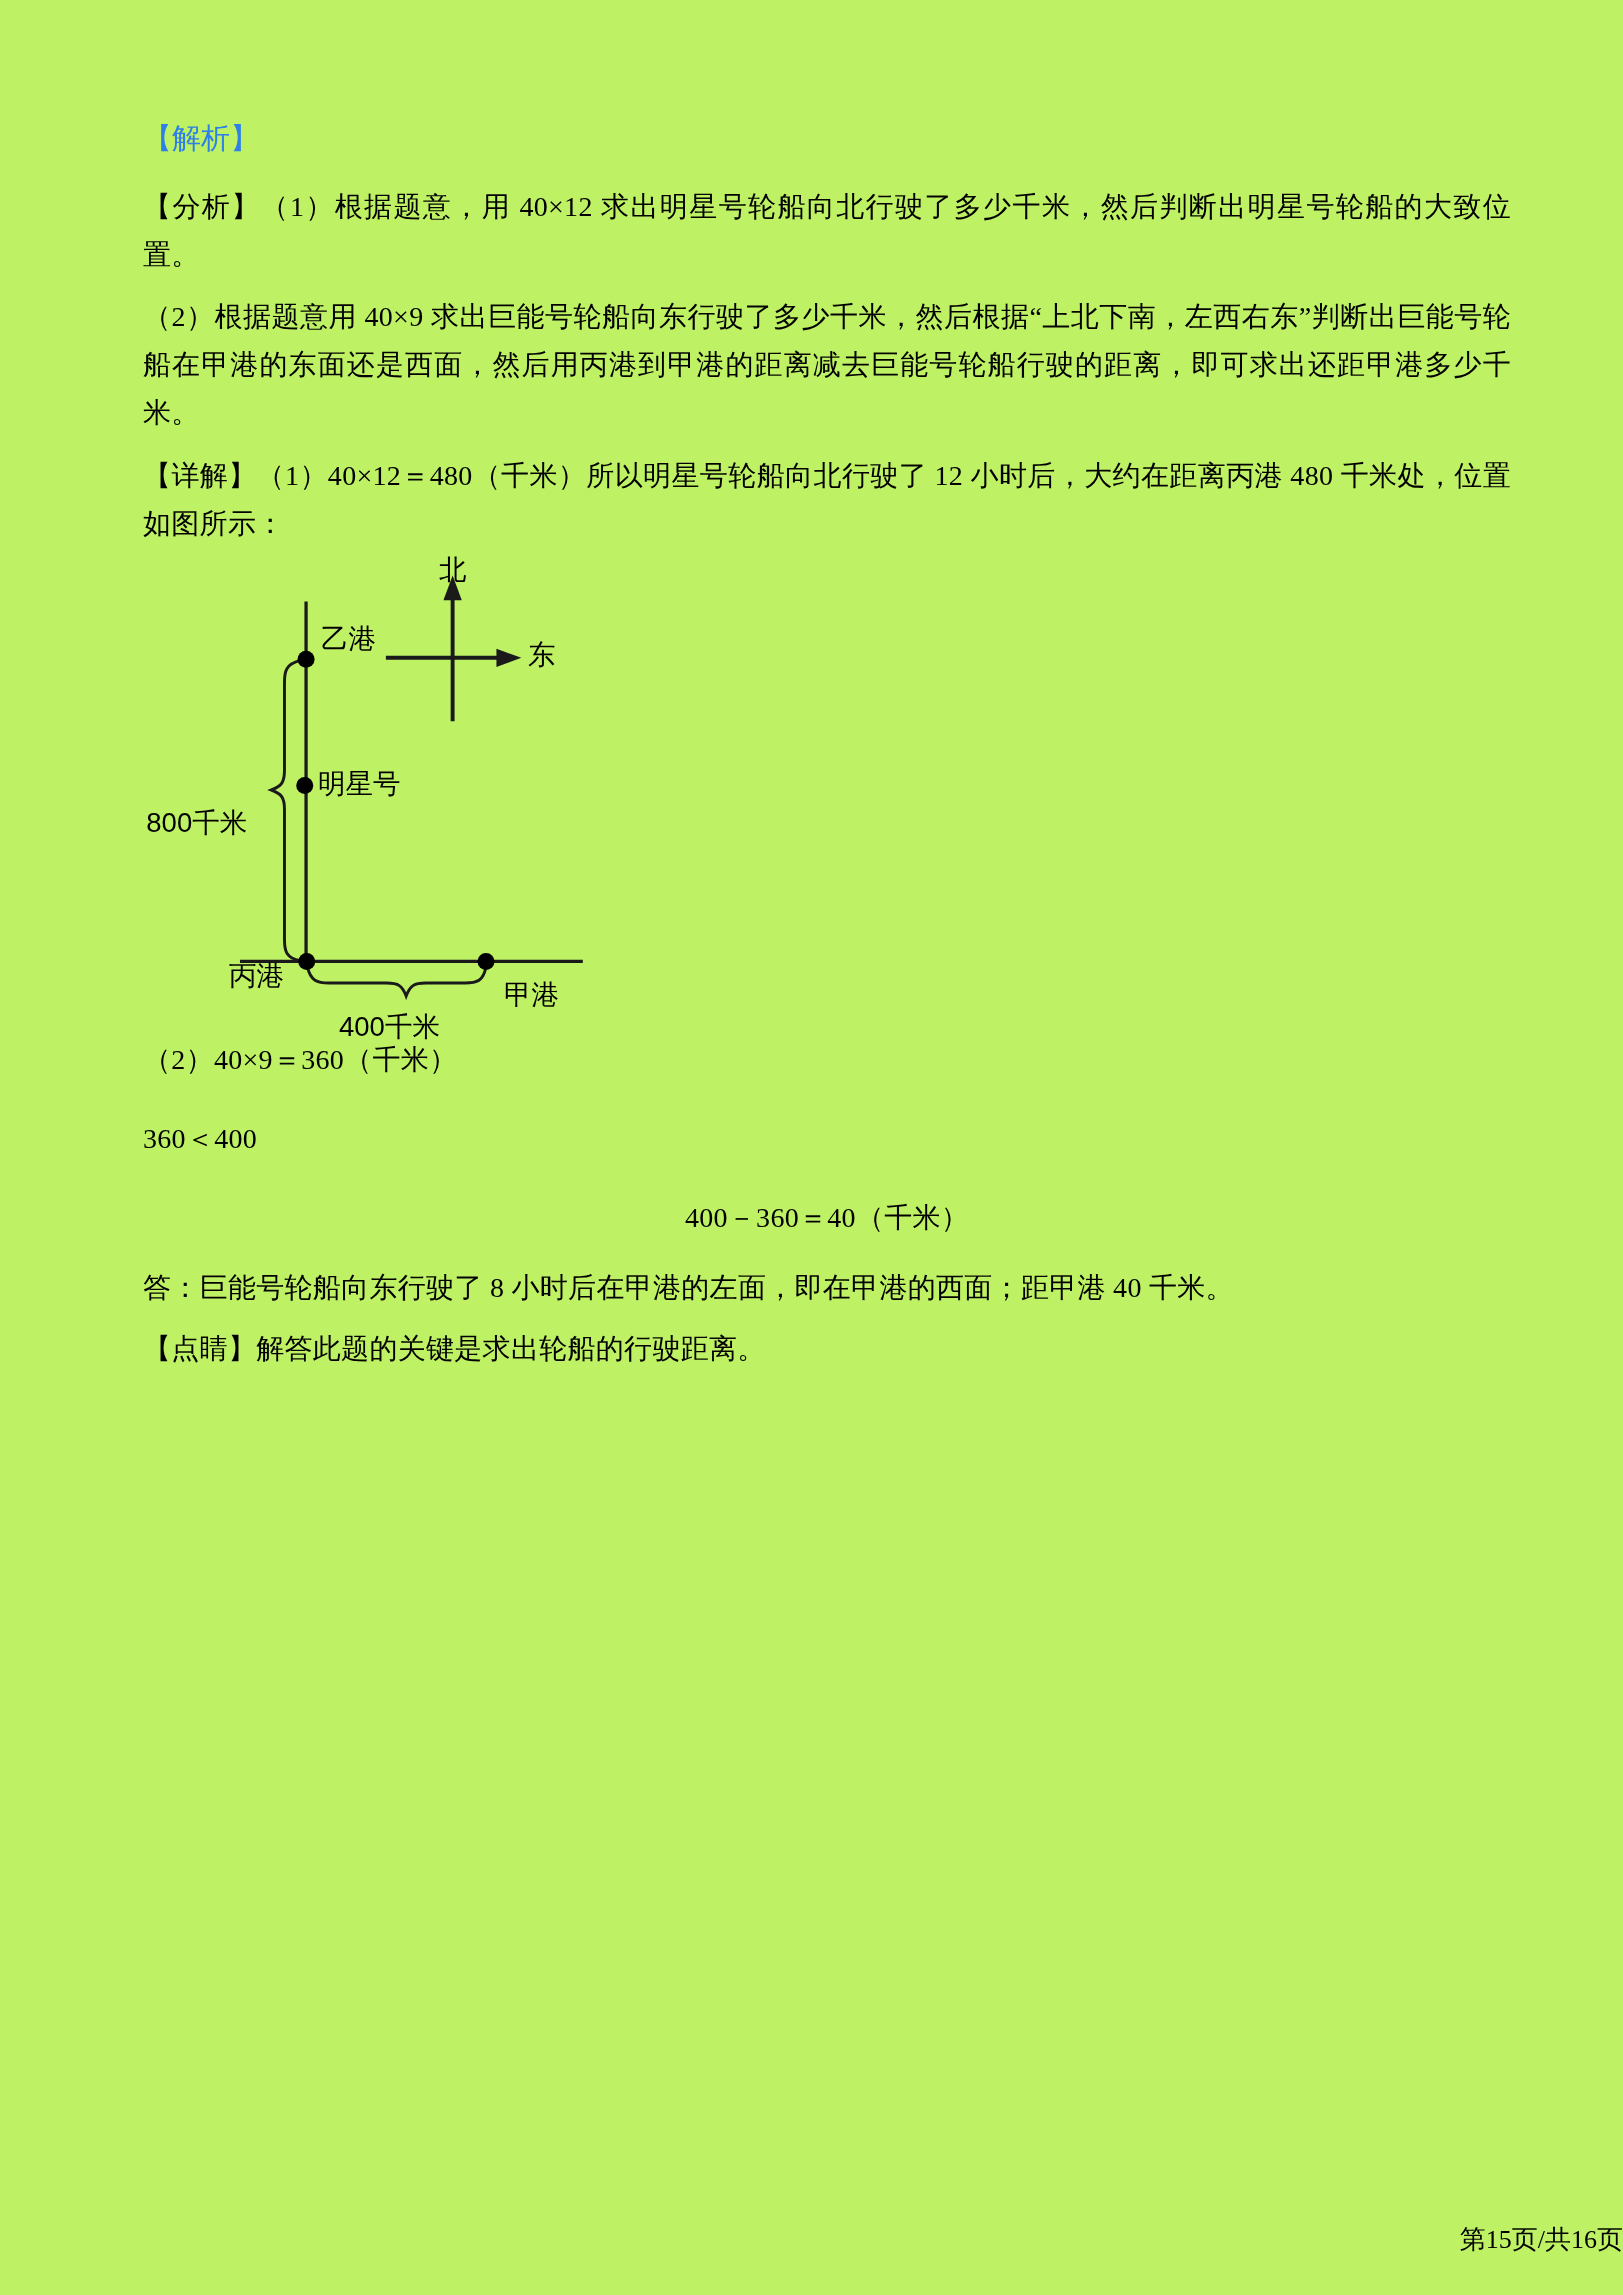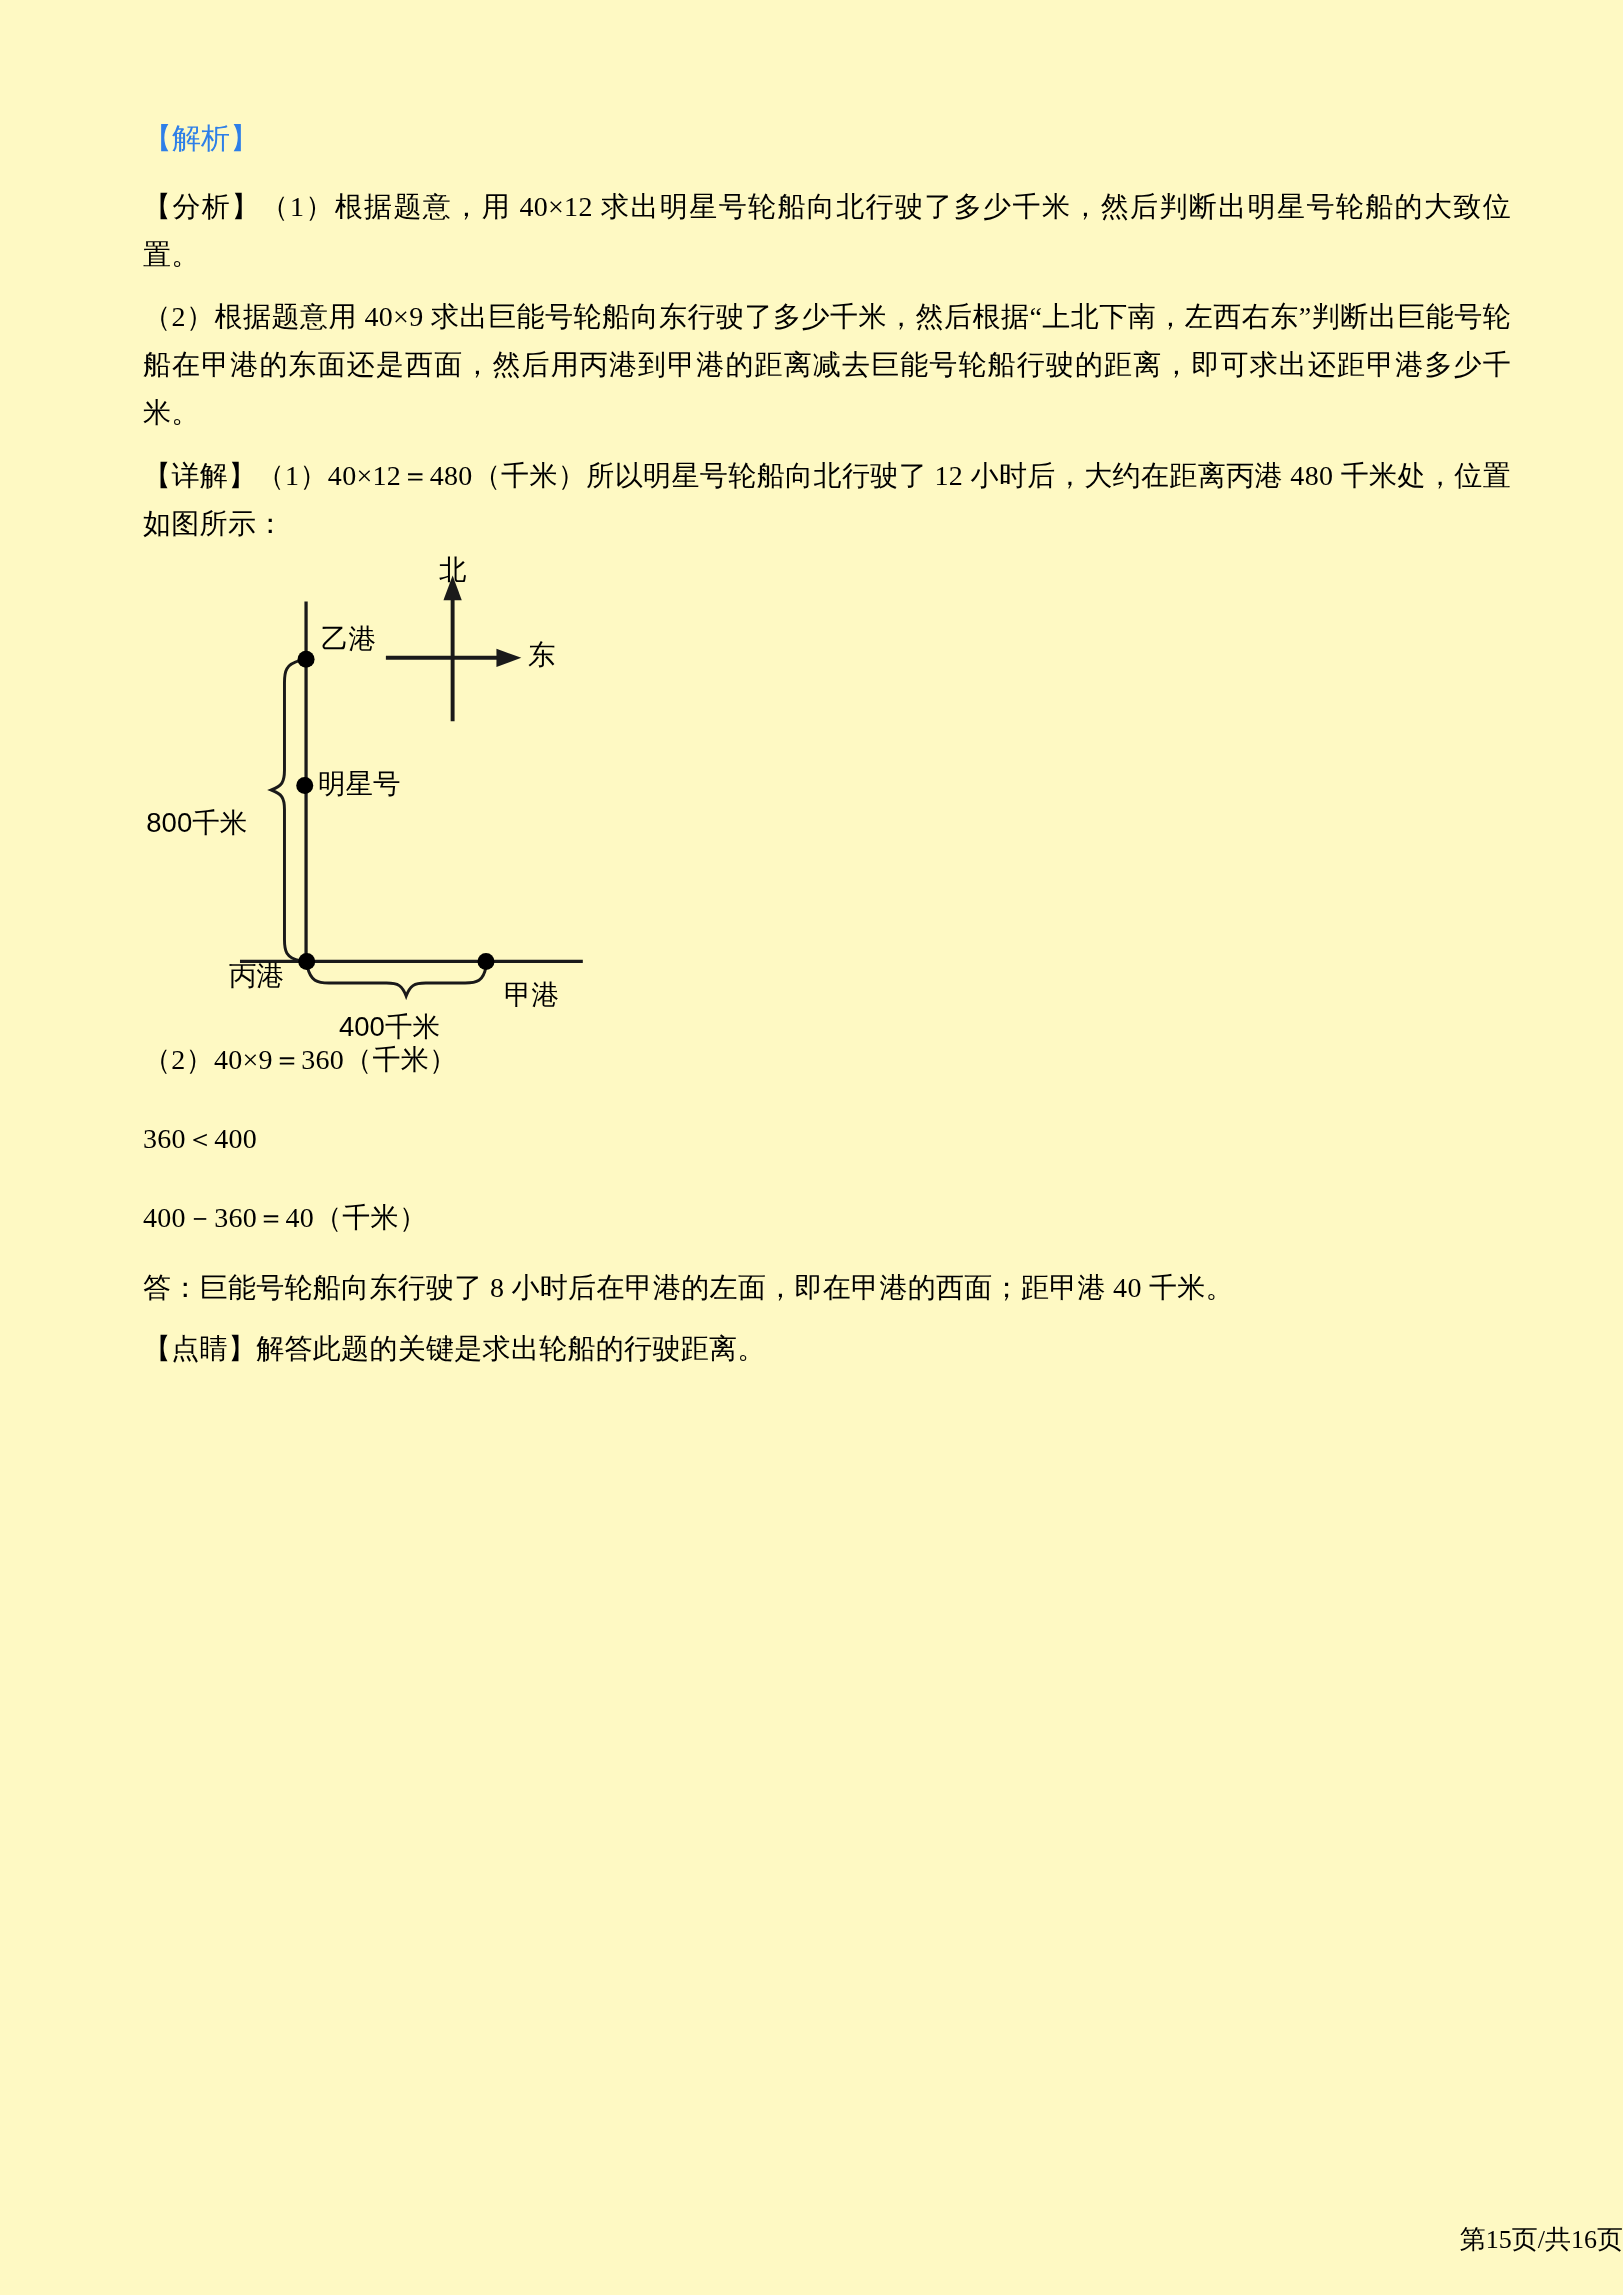--- a/index.html
+++ b/index.html
@@ -8,21 +8,21 @@
     background: #ffffff;
   }
   body {
     font-family: "Liberation Serif", "DejaVu Serif", serif;
     color: #000000;
   }
   .page {
     position: relative;
     width: 1623px;
     height: 2295px;
-    background: #fef9c3;
+    background: #bef264;
     overflow: hidden;
   }
   .content {
     position: absolute;
     left: 143px;
     top: 124px;
     width: 1368px;
   }
 
   
@@ -43,21 +43,21 @@
   }
   .para.tight {
     margin-bottom: 13px;
   }
   .eqline {
     font-size: 28px;
     line-height: 48px;
     margin: 14px 0 31px 0;
     letter-spacing: 0.3px;
   }
-  .eqline.last { margin-bottom: 22px; }
+  .eqline.last { margin-bottom: 22px; text-align: center; }
 
   
   .figure-wrap {
     position: relative;
     width: 1368px;
     height: 458px;
     margin: 9.2px 0 17px 0;
   }
   .figure-wrap svg {
     position: absolute;

